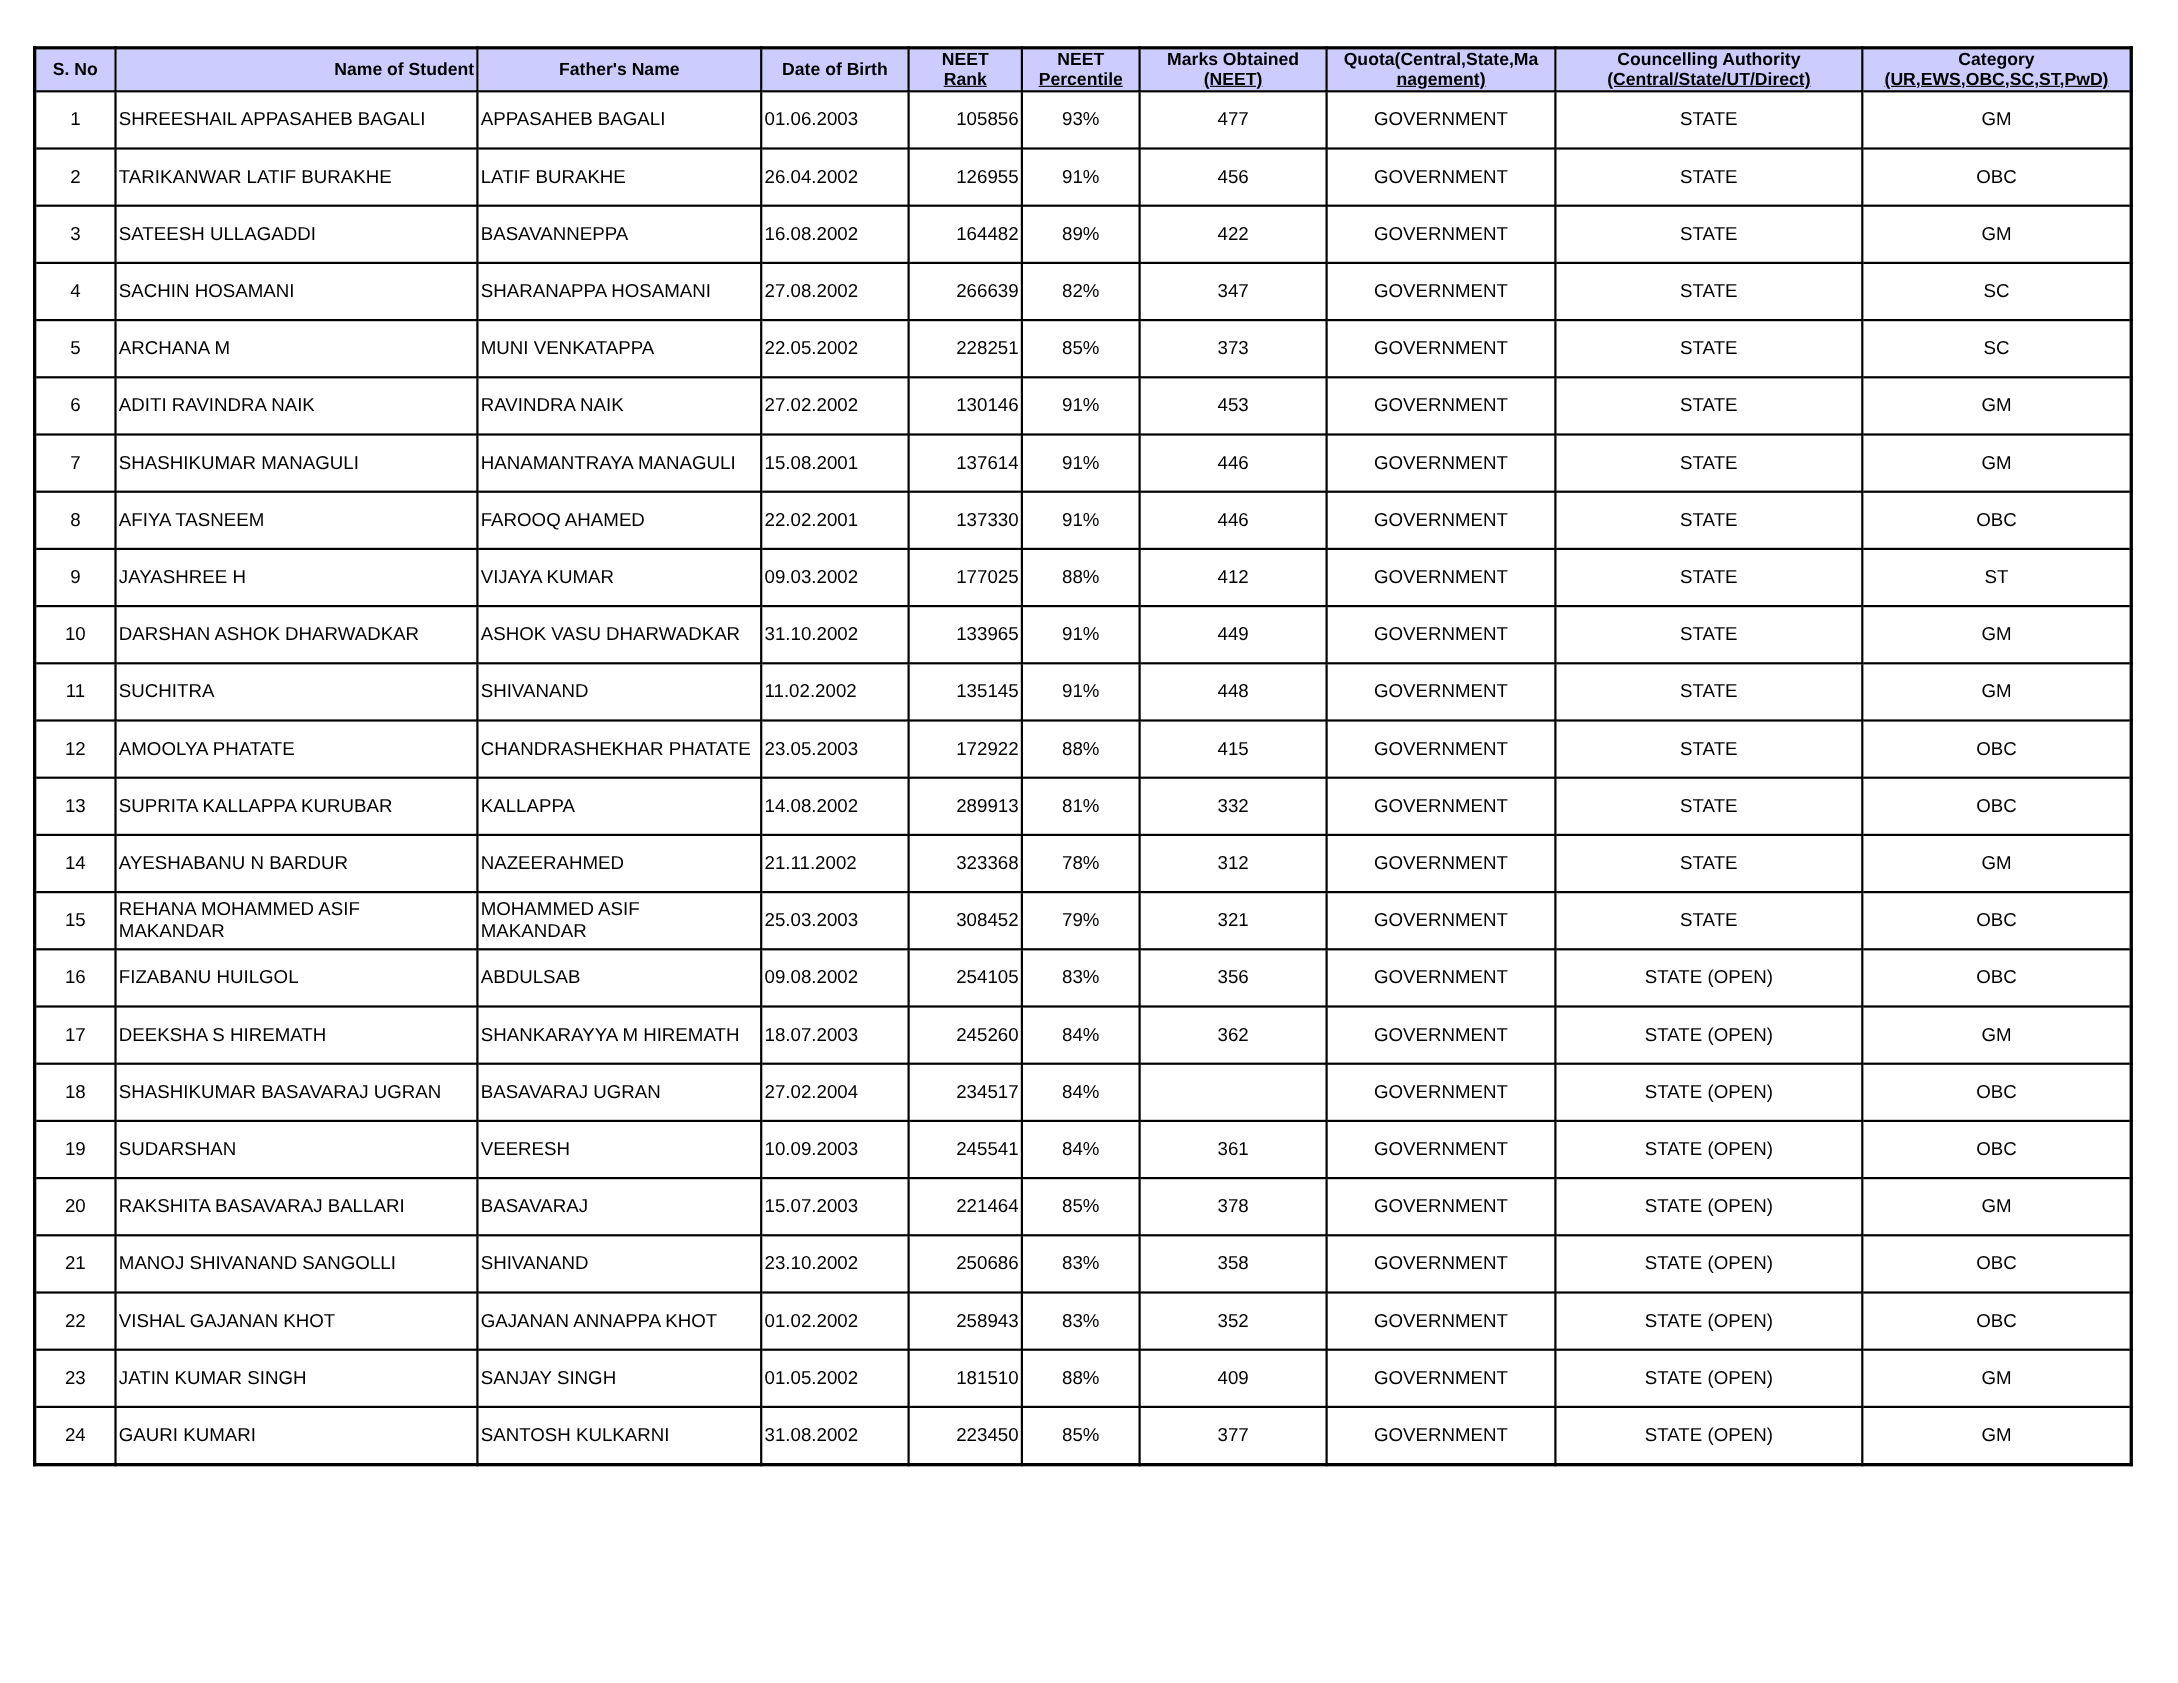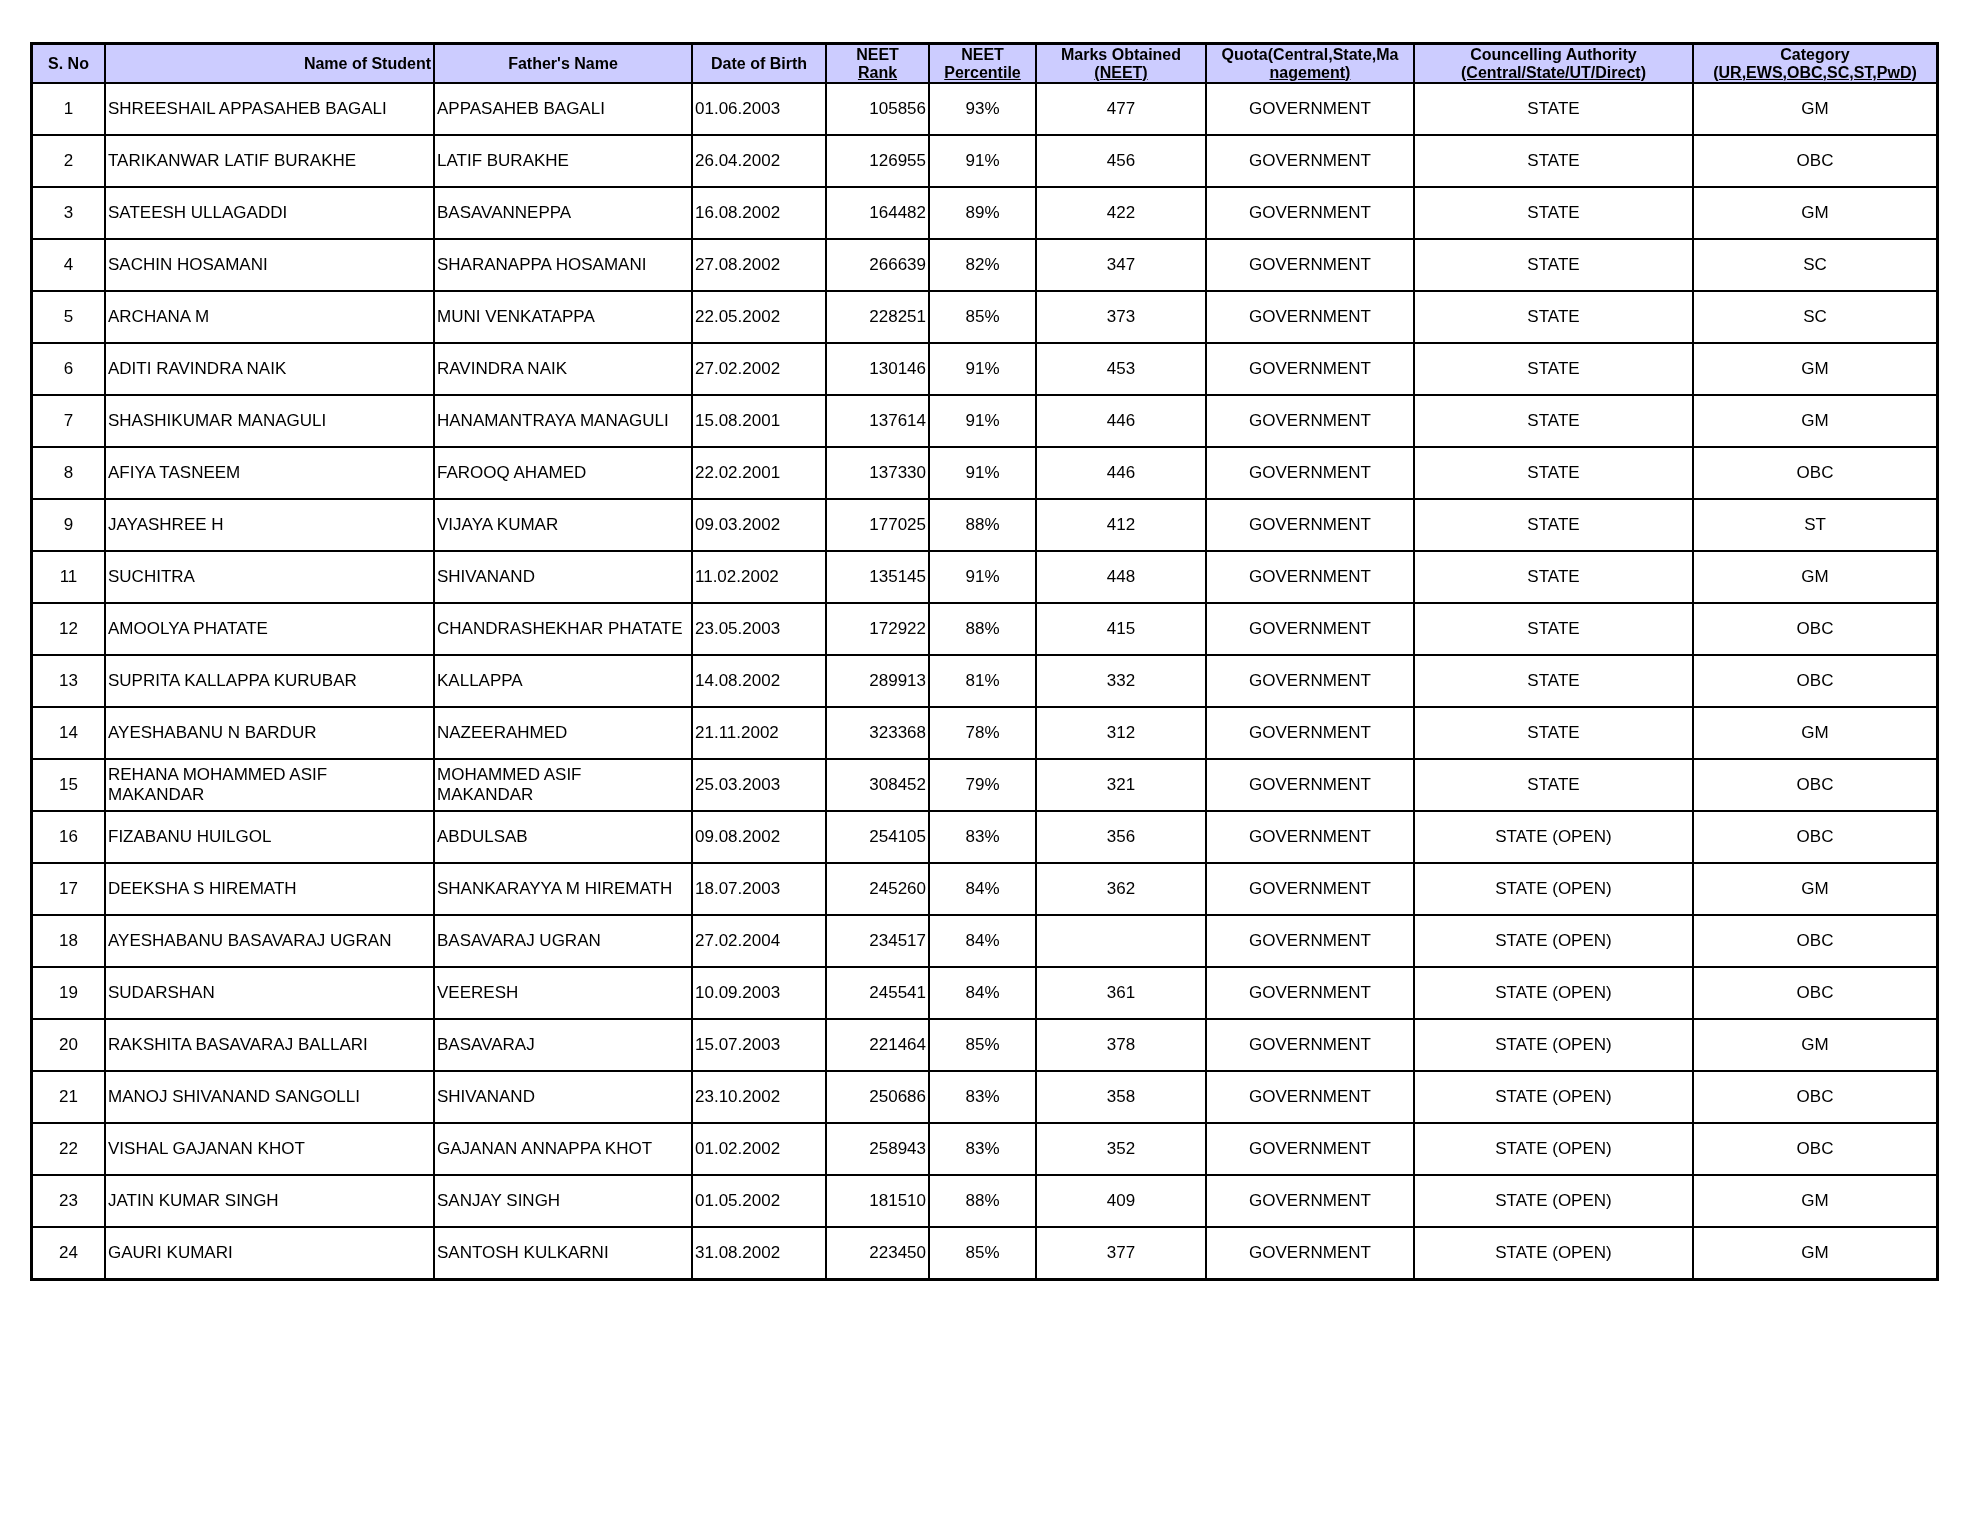--- a/index.html
+++ b/index.html
@@ -201,20 +201,32 @@
           <td class="align-left">VIJAYA KUMAR</td>
           <td class="align-left">09.03.2002</td>
           <td class="align-right">177025</td>
           <td class="align-center">88%</td>
           <td class="align-center">412</td>
           <td class="align-center">GOVERNMENT</td>
           <td class="align-center">STATE</td>
           <td class="align-center">ST</td>
         </tr>
         <tr>
+          <td class="align-center">10</td>
+          <td class="align-left">DARSHAN ASHOK DHARWADKAR</td>
+          <td class="align-left">ASHOK VASU DHARWADKAR</td>
+          <td class="align-left">31.10.2002</td>
+          <td class="align-right">133965</td>
+          <td class="align-center">91%</td>
+          <td class="align-center">449</td>
+          <td class="align-center">GOVERNMENT</td>
+          <td class="align-center">STATE</td>
+          <td class="align-center">GM</td>
+        </tr>
+        <tr>
           <td class="align-center">11</td>
           <td class="align-left">SUCHITRA</td>
           <td class="align-left">SHIVANAND</td>
           <td class="align-left">11.02.2002</td>
           <td class="align-right">135145</td>
           <td class="align-center">91%</td>
           <td class="align-center">448</td>
           <td class="align-center">GOVERNMENT</td>
           <td class="align-center">STATE</td>
           <td class="align-center">GM</td>
@@ -288,21 +300,21 @@
           <td class="align-left">18.07.2003</td>
           <td class="align-right">245260</td>
           <td class="align-center">84%</td>
           <td class="align-center">362</td>
           <td class="align-center">GOVERNMENT</td>
           <td class="align-center">STATE (OPEN)</td>
           <td class="align-center">GM</td>
         </tr>
         <tr>
           <td class="align-center">18</td>
-          <td class="align-left">AYESHABANU BASAVARAJ UGRAN</td>
+          <td class="align-left">SHASHIKUMAR BASAVARAJ UGRAN</td>
           <td class="align-left">BASAVARAJ UGRAN</td>
           <td class="align-left">27.02.2004</td>
           <td class="align-right">234517</td>
           <td class="align-center">84%</td>
           <td class="align-center"></td>
           <td class="align-center">GOVERNMENT</td>
           <td class="align-center">STATE (OPEN)</td>
           <td class="align-center">OBC</td>
         </tr>
         <tr>

